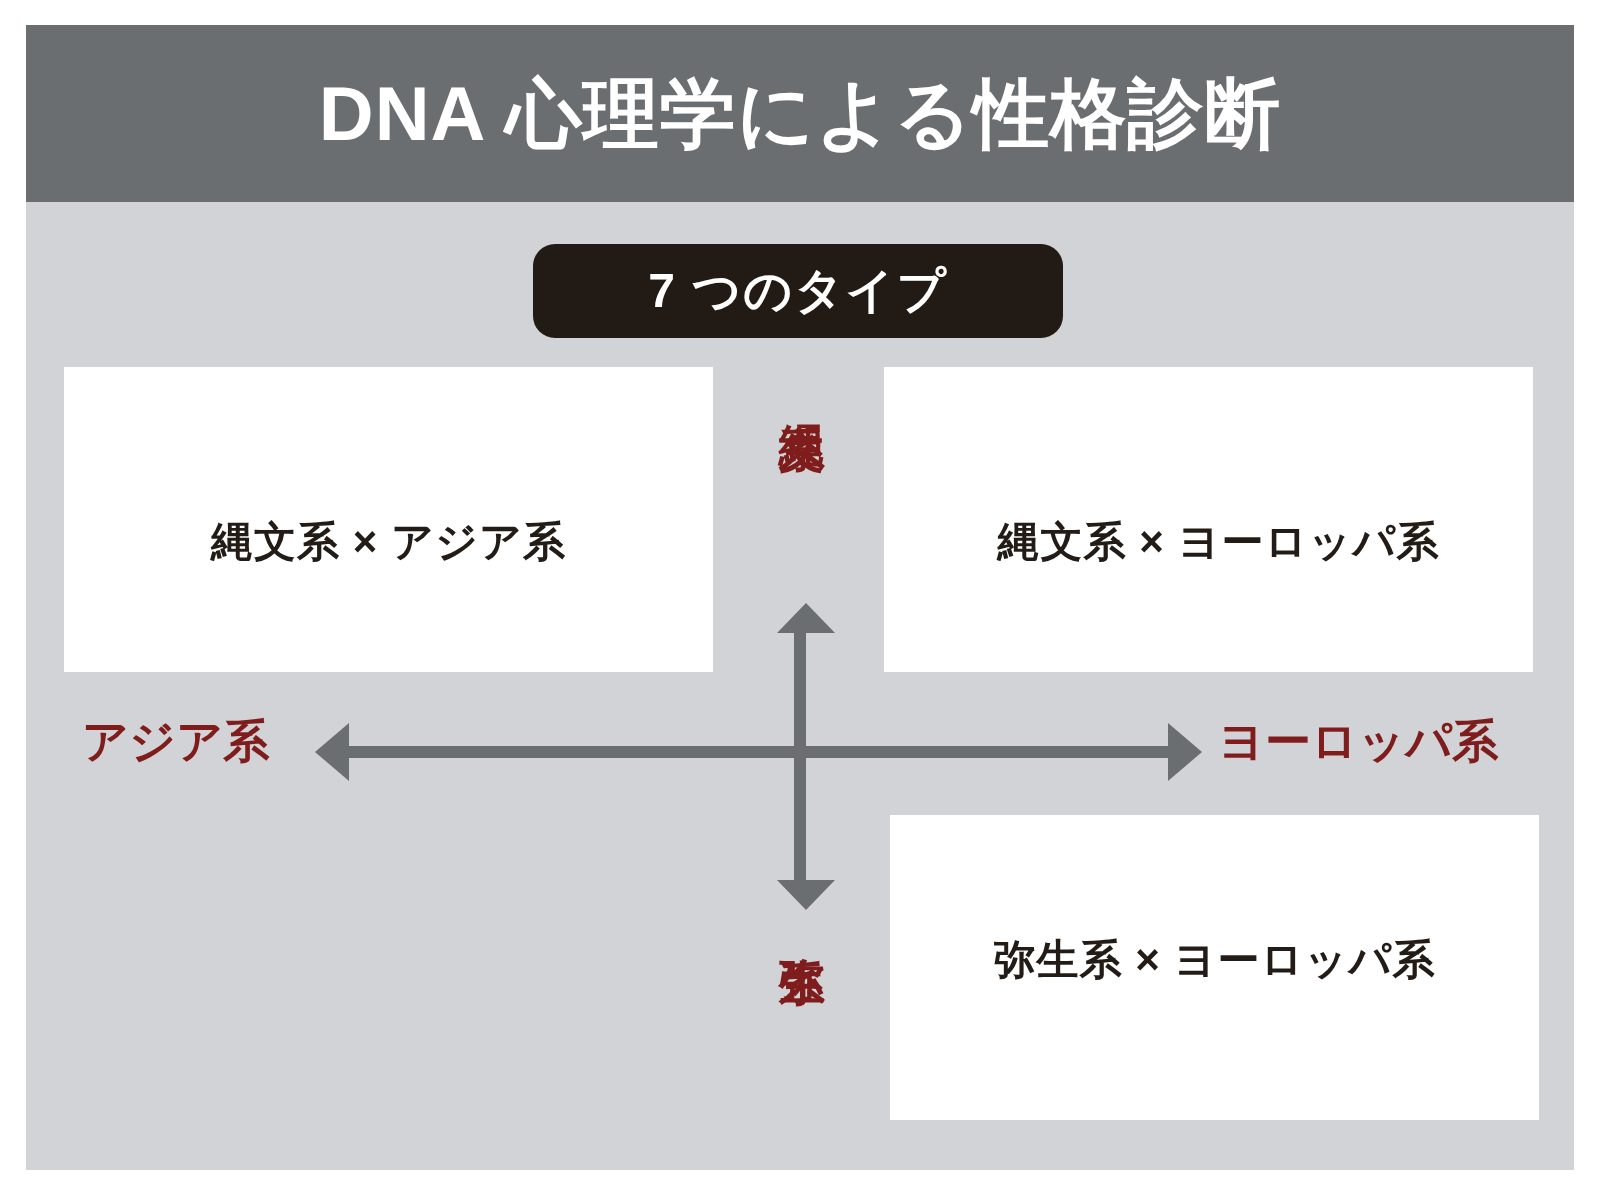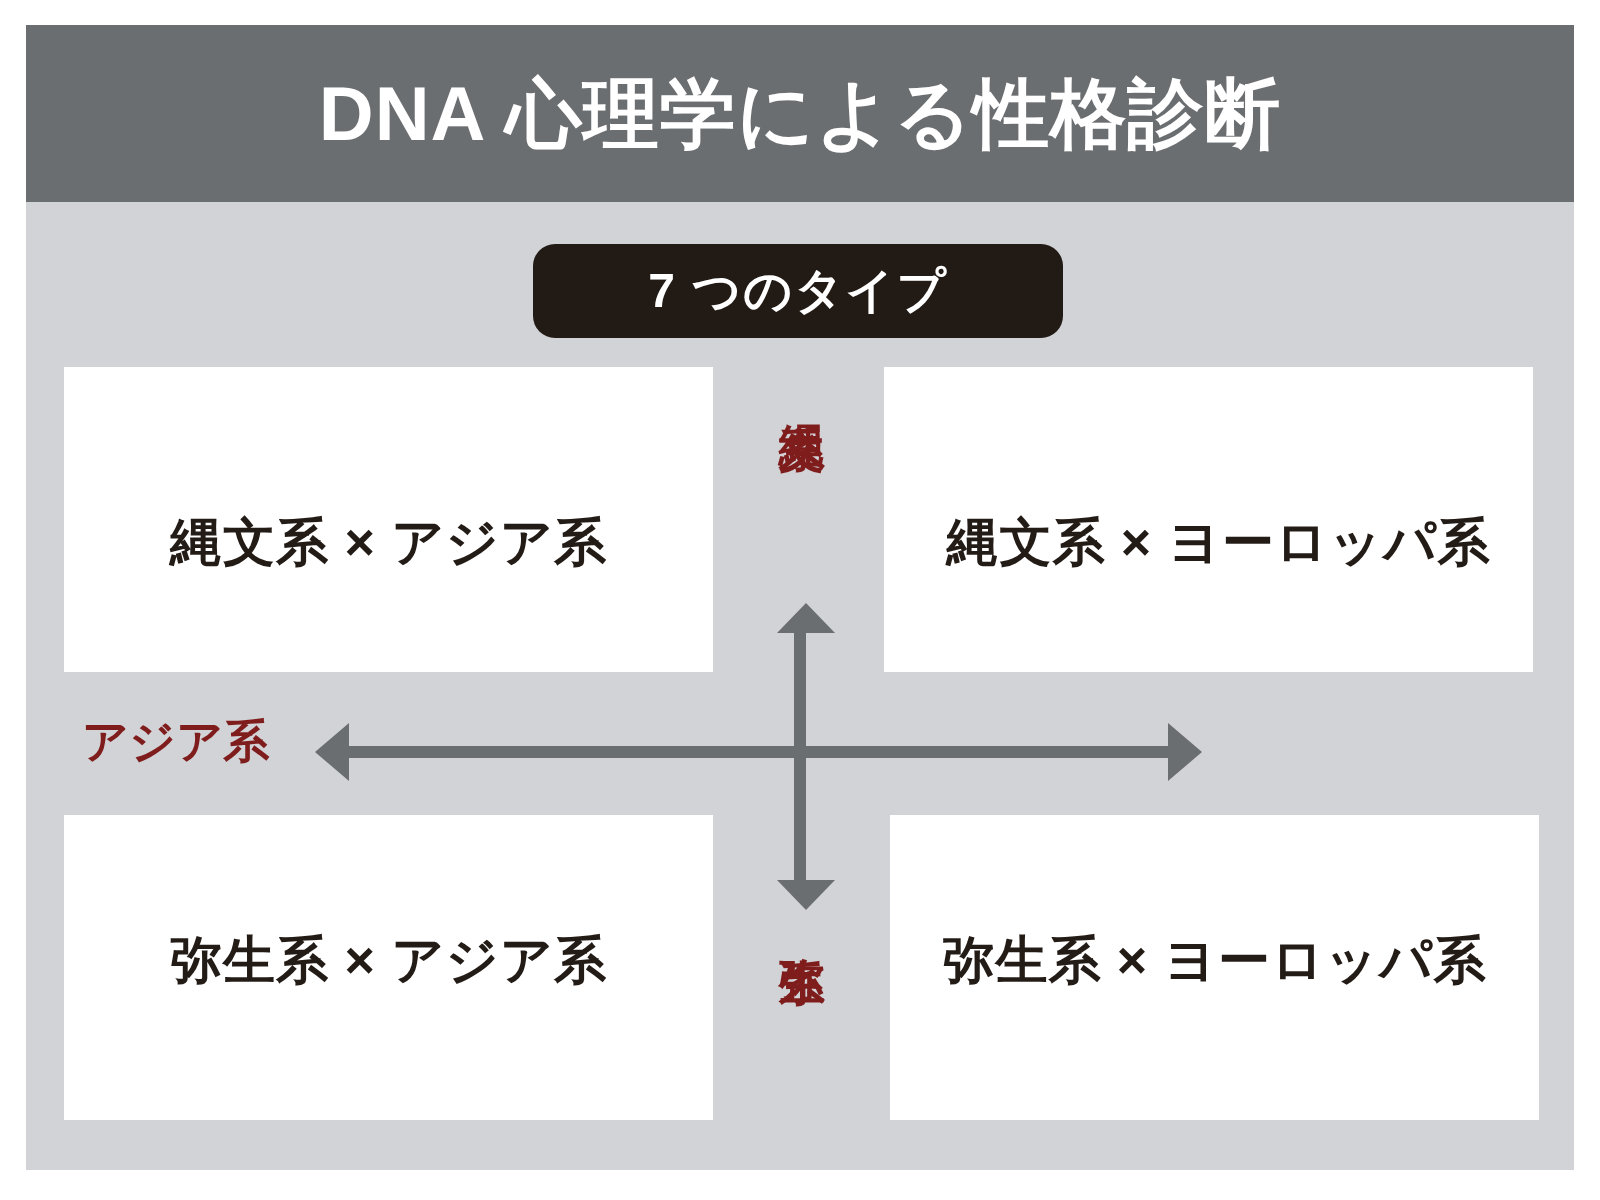--- a/index.html
+++ b/index.html
@@ -82,21 +82,21 @@
   .quad {
     position: absolute;
     background: #ffffff;
     display: flex;
     align-items: center;
     justify-content: center;
     box-sizing: border-box;
   }
   .quad-label {
     color: #231b16;
-    font-size: 52px;
+    font-size: 42px;
     font-weight: bold;
     line-height: 1;
     white-space: nowrap;
     letter-spacing: 1px;
   }
 
   
   .quad-tl { left: 38px;  top: 165px; width: 649px; height: 305px; }
   .quad-tr { left: 858px; top: 165px; width: 649px; height: 305px; padding-left: 20px; }
   .quad-bl { left: 38px;  top: 613px; width: 649px; height: 305px; }
@@ -193,33 +193,31 @@
     <div class="badge">
       <span class="badge-label">7 つのタイプ</span>
     </div>
 
     <div class="quad quad-tl">
       <span class="quad-label">縄文系 × アジア系</span>
     </div>
     <div class="quad quad-tr">
       <span class="quad-label">縄文系 × ヨーロッパ系</span>
     </div>
-    <div class="quad quad-bl">
-      <span class="quad-label">弥生系 × アジア系</span>
-    </div>
     <div class="quad quad-br">
       <span class="quad-label">弥生系 × ヨーロッパ系</span>
     </div>
 
     <div class="axis-v-line"></div>
     <div class="axis-v-arrow-up"></div>
     <div class="axis-v-arrow-down"></div>
 
     <div class="axis-h-line"></div>
     <div class="axis-h-arrow-left"></div>
     <div class="axis-h-arrow-right"></div>
 
     <div class="axis-label axis-label-vert axis-label-top">縄文系</div>
     <div class="axis-label axis-label-vert axis-label-bottom">弥生系</div>
     <div class="axis-label axis-label-left">アジア系</div>
+    <div class="axis-label axis-label-right">ヨーロッパ系</div>
 
   </div>
 </div>
 
 </body></html>

